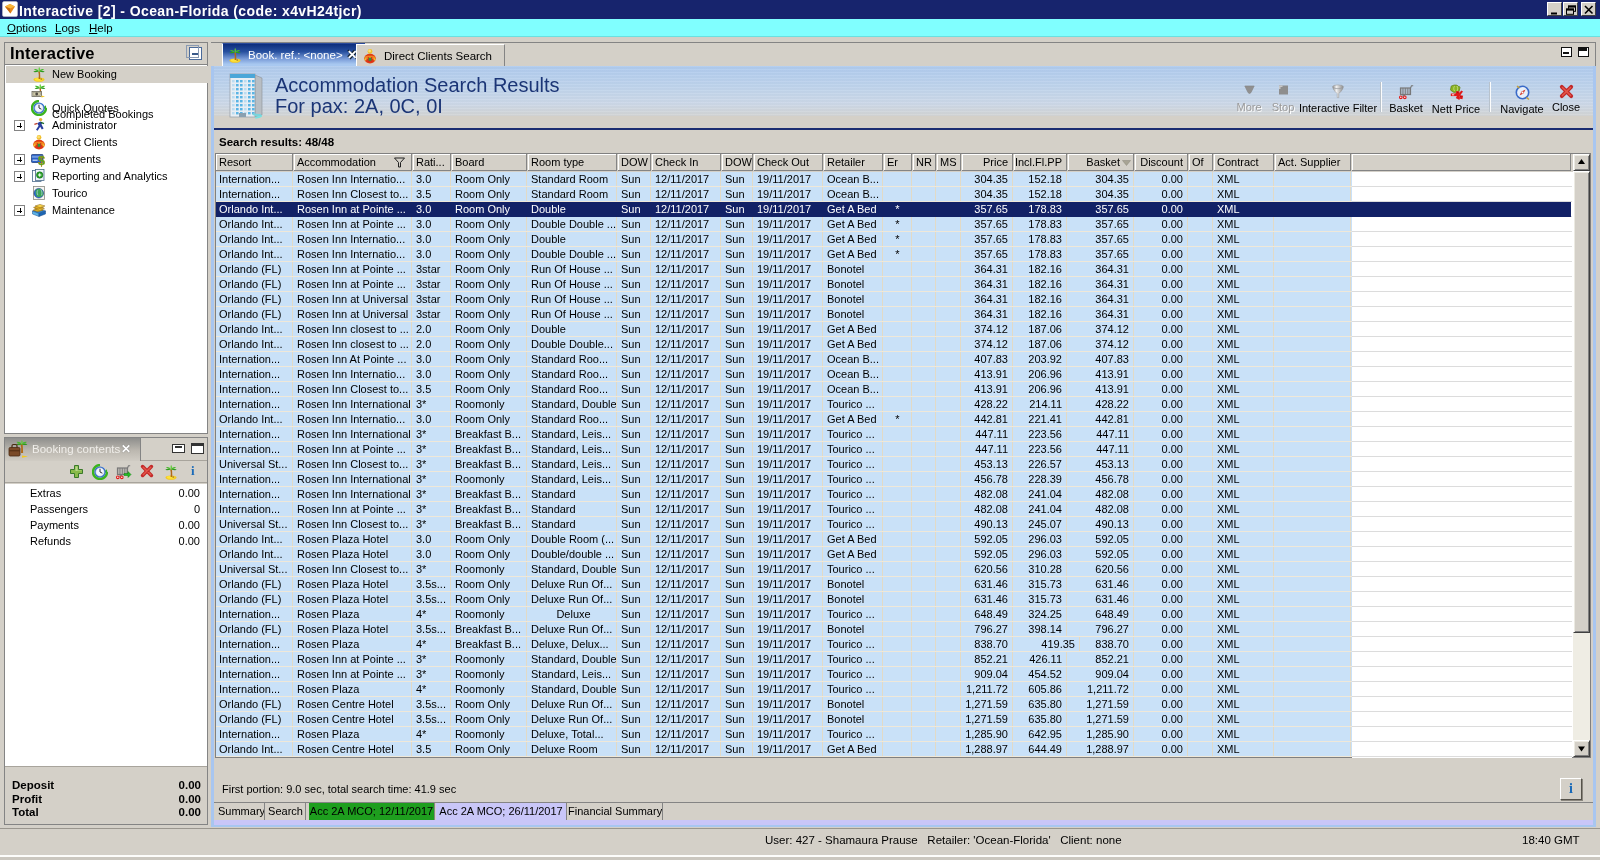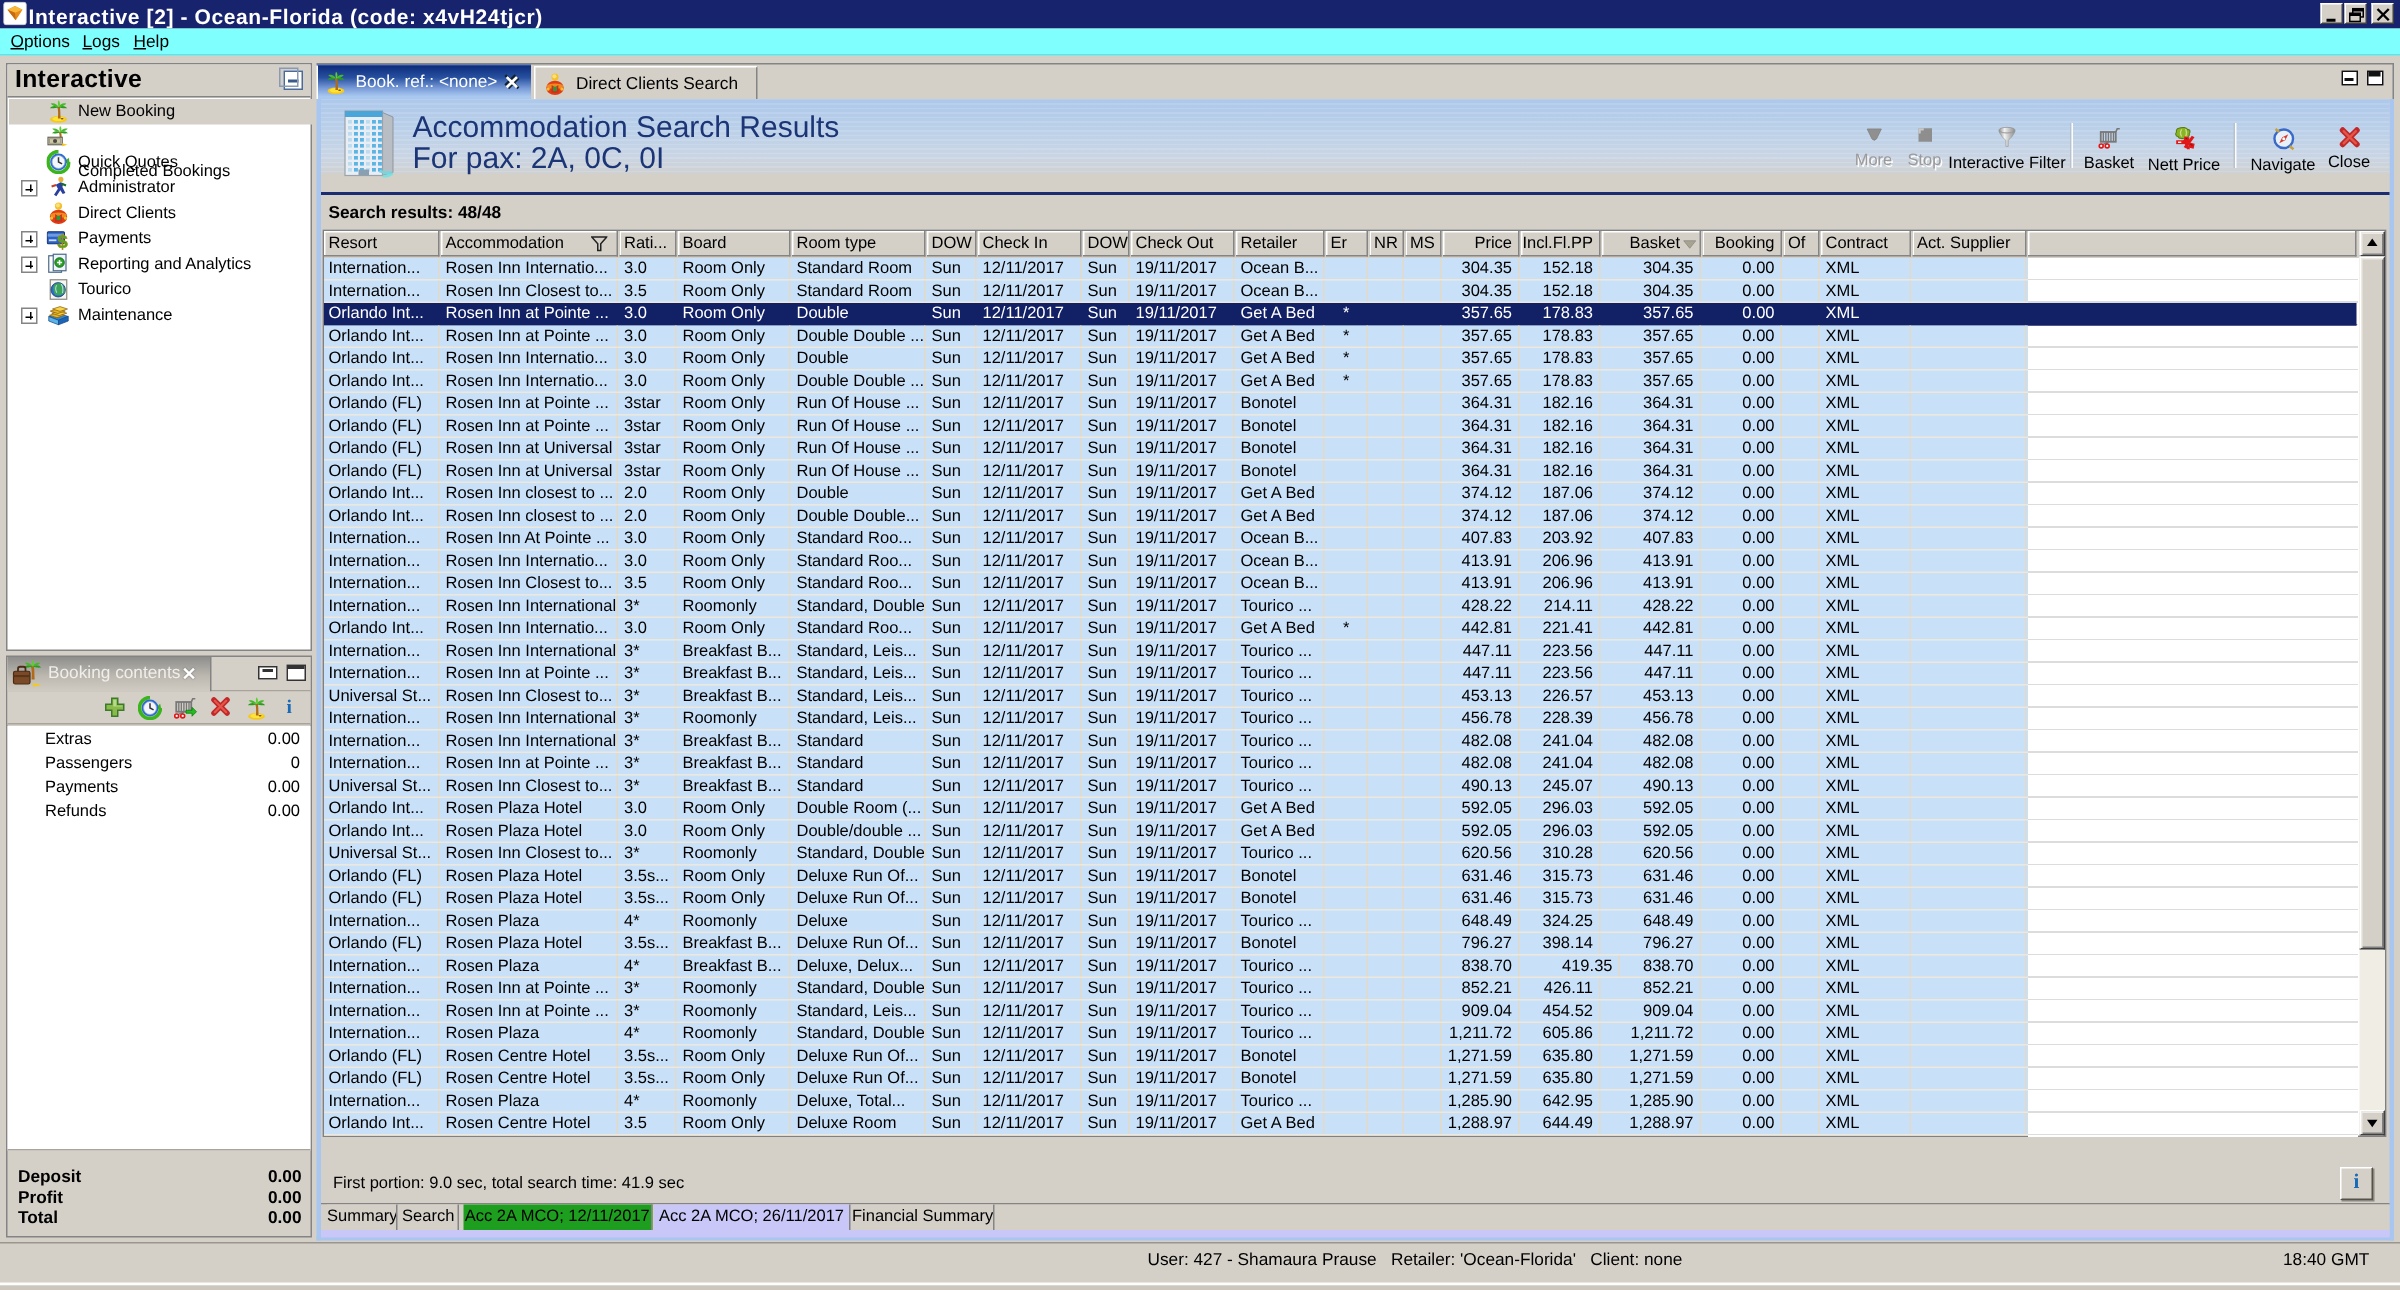--- a/index.html
+++ b/index.html
@@ -240,21 +240,21 @@
 <div style="position:absolute;left:0;top:779px;width:201px;text-align:right;font-size:11.5px;font-weight:bold;">0.00</div>
 <div style="position:absolute;left:12px;top:792.5px;font-size:11.5px;font-weight:bold;">Profit</div>
 <div style="position:absolute;left:0;top:792.5px;width:201px;text-align:right;font-size:11.5px;font-weight:bold;">0.00</div>
 <div style="position:absolute;left:12px;top:806.0px;font-size:11.5px;font-weight:bold;">Total</div>
 <div style="position:absolute;left:0;top:806.0px;width:201px;text-align:right;font-size:11.5px;font-weight:bold;">0.00</div>
 
 <div class="abs" style="left:211px;top:42px;width:1385px;height:24px;">
   <div class="abs" style="left:0;top:0;width:1385px;height:1px;background:#848484;"></div>
   <div class="abs" style="left:1384px;top:0;width:1px;height:24px;background:#848484;"></div>
 
-  <div class="abs" style="left:0;top:1px;width:143px;height:23px;background:linear-gradient(to bottom,#0d2d7c 0%,#27509f 35%,#7a9cd8 68%,#a8c8f0 92%);border-left:1px solid #fff;border-top:1px solid #2a4a9a;">
+  <div class="abs" style="left:11px;top:1px;width:143px;height:23px;background:linear-gradient(to bottom,#0d2d7c 0%,#27509f 35%,#7a9cd8 68%,#a8c8f0 92%);border-left:1px solid #fff;border-top:1px solid #2a4a9a;">
     <div class="abs" style="left:4px;top:3px;"><svg width="16" height="16" viewBox="0 0 16 16">
 <ellipse cx="8" cy="13.6" rx="5.6" ry="2.2" fill="#f4c81f"></ellipse>
 <ellipse cx="8" cy="13.2" rx="4.2" ry="1.5" fill="#fde23a"></ellipse>
 <path d="M7.6 13 C7.9 9.5 7.9 7.5 7.1 5.4 L8.9 5.2 C9.3 7.6 9.2 10 9.4 13 Z" fill="#b06a18"></path>
 <path d="M8 5.5 C5.8 4.2 3.8 4.4 2.2 6.1 C4.3 6.3 5.9 6.2 8 5.5 Z" fill="#2d9a1e"></path>
 <path d="M8 5.5 C10.2 4.2 12.2 4.4 13.8 6.1 C11.7 6.3 10.1 6.2 8 5.5 Z" fill="#2d9a1e"></path>
 <path d="M8 5.3 C6.6 3.2 5 2.5 2.8 3.1 C4.6 4.6 6.2 5.2 8 5.3 Z" fill="#45b928"></path>
 <path d="M8 5.3 C9.4 3.2 11 2.5 13.2 3.1 C11.4 4.6 9.8 5.2 8 5.3 Z" fill="#45b928"></path>
 <path d="M8 5.4 C7.3 3 7.6 1.7 8.1 0.9 C9 1.9 9.2 3.4 8.6 5.4 Z" fill="#5ccd33"></path>
 <ellipse cx="10.4" cy="13.1" rx="1" ry="0.5" fill="#7a4a10"></ellipse>
@@ -463,21 +463,21 @@
       <div class="hcell" style="left:798px;width:53px;">
         <span style="position:absolute;right:4px;top:2px;">Incl.Fl.PP</span>
       </div>
       <div class="hcell" style="left:852px;width:66px;">
         <span style="position:absolute;right:13px;top:2px;">Basket</span>
         <svg style="position:absolute;right:2px;top:6px;" width="9" height="7" viewBox="0 0 9 7">
           <path d="M0.5 0.5 L8.5 0.5 L4.5 5.5 Z" fill="#a8a494" stroke="#8a867a" stroke-width="0.5"></path>
         </svg>
       </div>
       <div class="hcell" style="left:919px;width:53px;">
-        <span style="position:absolute;right:4px;top:2px;">Booking</span>
+        <span style="position:absolute;right:4px;top:2px;">Discount</span>
       </div>
       <div class="hcell" style="left:973px;width:24px;">
         <span style="position:absolute;left:3px;top:2px;">Of</span>
       </div>
       <div class="hcell" style="left:998px;width:60px;">
         <span style="position:absolute;left:3px;top:2px;">Contract</span>
       </div>
       <div class="hcell" style="left:1059px;width:76px;">
         <span style="position:absolute;left:3px;top:2px;">Act. Supplier</span>
       </div>
@@ -1134,21 +1134,21 @@
           <div class="cell r" style="left:919px;width:53px;">0.00</div>
           <div class="cell" style="left:973px;width:24px;"></div>
           <div class="cell" style="left:998px;width:60px;">XML</div>
           <div class="cell" style="left:1059px;width:76px;"></div>
         </div>
 <div class="row" style="top:607px;">
           <div class="cell" style="left:0px;width:77px;">Internation...</div>
           <div class="cell" style="left:78px;width:118px;">Rosen Plaza</div>
           <div class="cell" style="left:197px;width:38px;">4*</div>
           <div class="cell" style="left:236px;width:75px;">Roomonly</div>
-          <div class="cell" style="left:312px;width:89px;">Deluxe</div>
+          <div class="cell" style="left:312px;width:89px;text-align:center;">Deluxe</div>
           <div class="cell" style="left:402px;width:33px;">Sun</div>
           <div class="cell" style="left:436px;width:69px;">12/11/2017</div>
           <div class="cell" style="left:506px;width:31px;">Sun</div>
           <div class="cell" style="left:538px;width:69px;">19/11/2017</div>
           <div class="cell" style="left:608px;width:59px;">Tourico ...</div>
           <div class="cell c" style="left:668px;width:28px;"></div>
           <div class="cell" style="left:697px;width:23px;"></div>
           <div class="cell" style="left:721px;width:24px;"></div>
           <div class="cell r" style="left:746px;width:51px;">648.49</div>
           <div class="cell r" style="left:798px;width:53px;">324.25</div>

